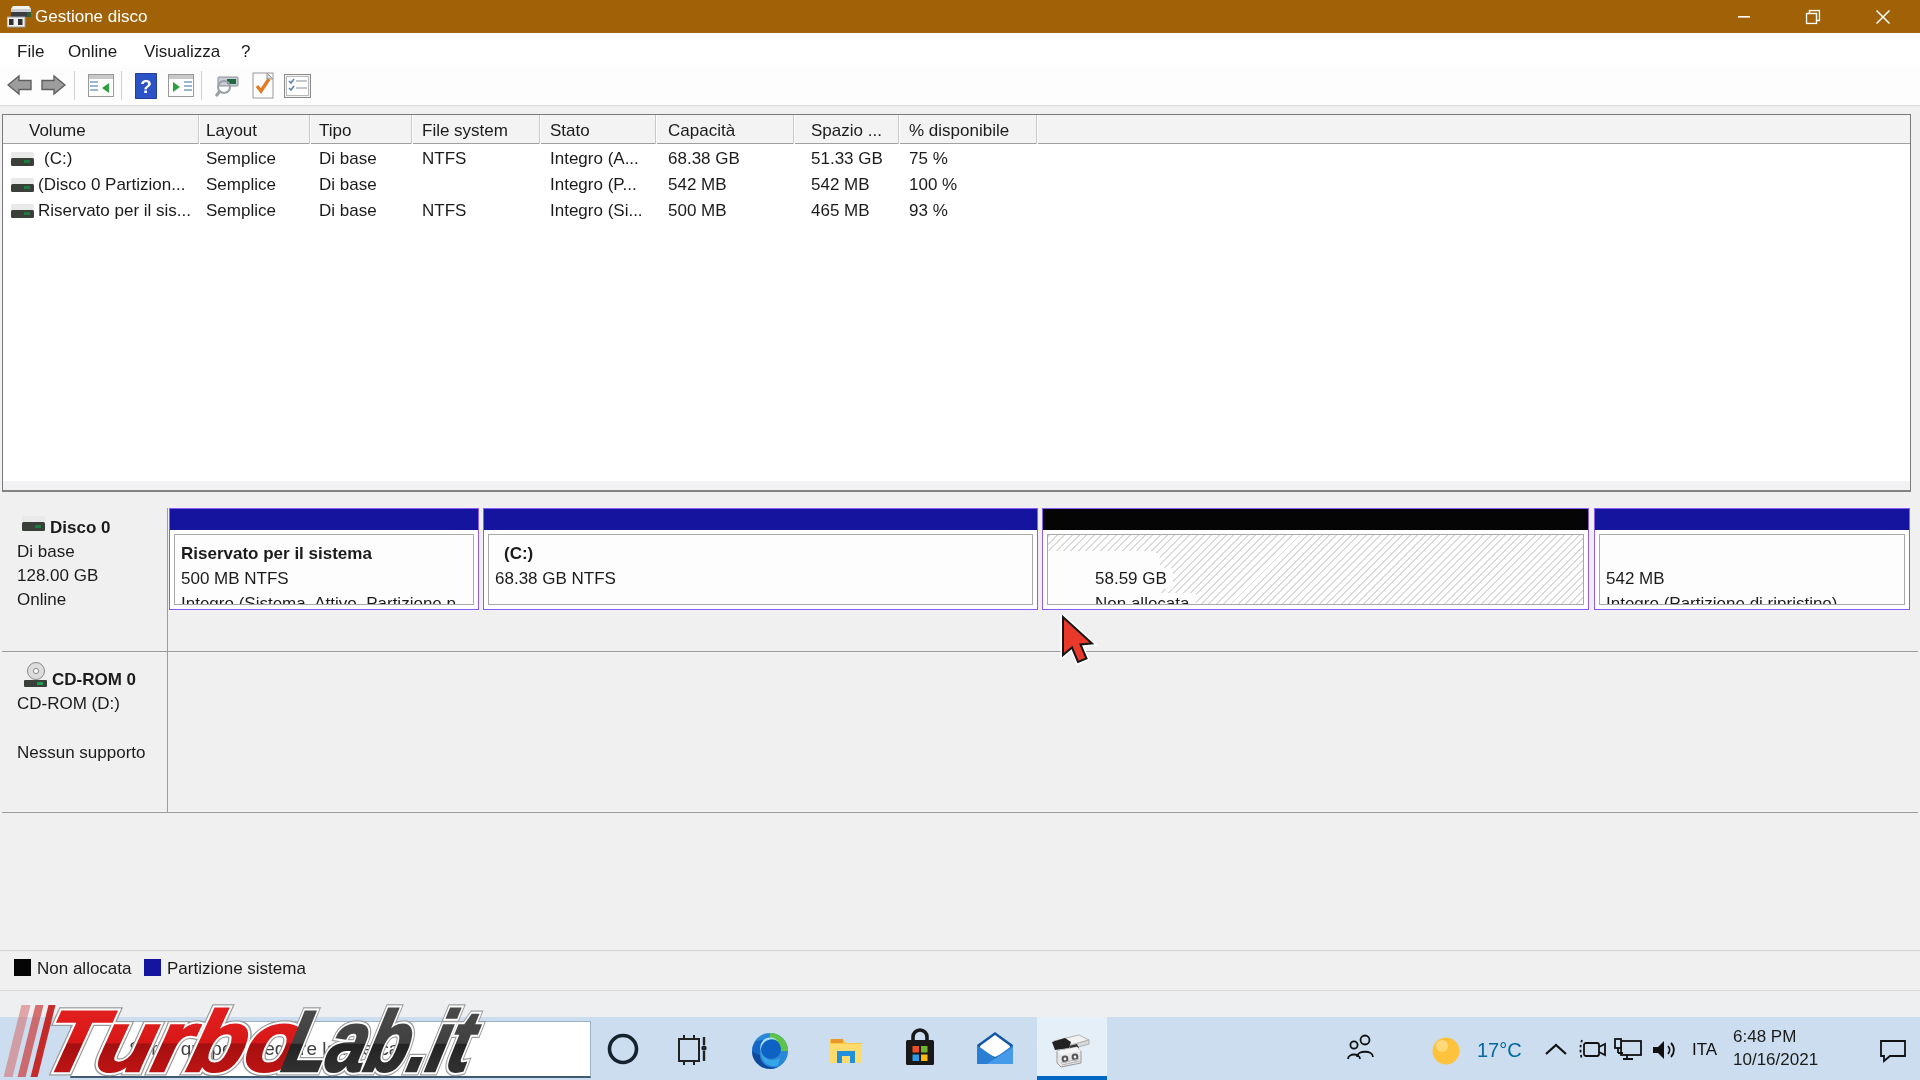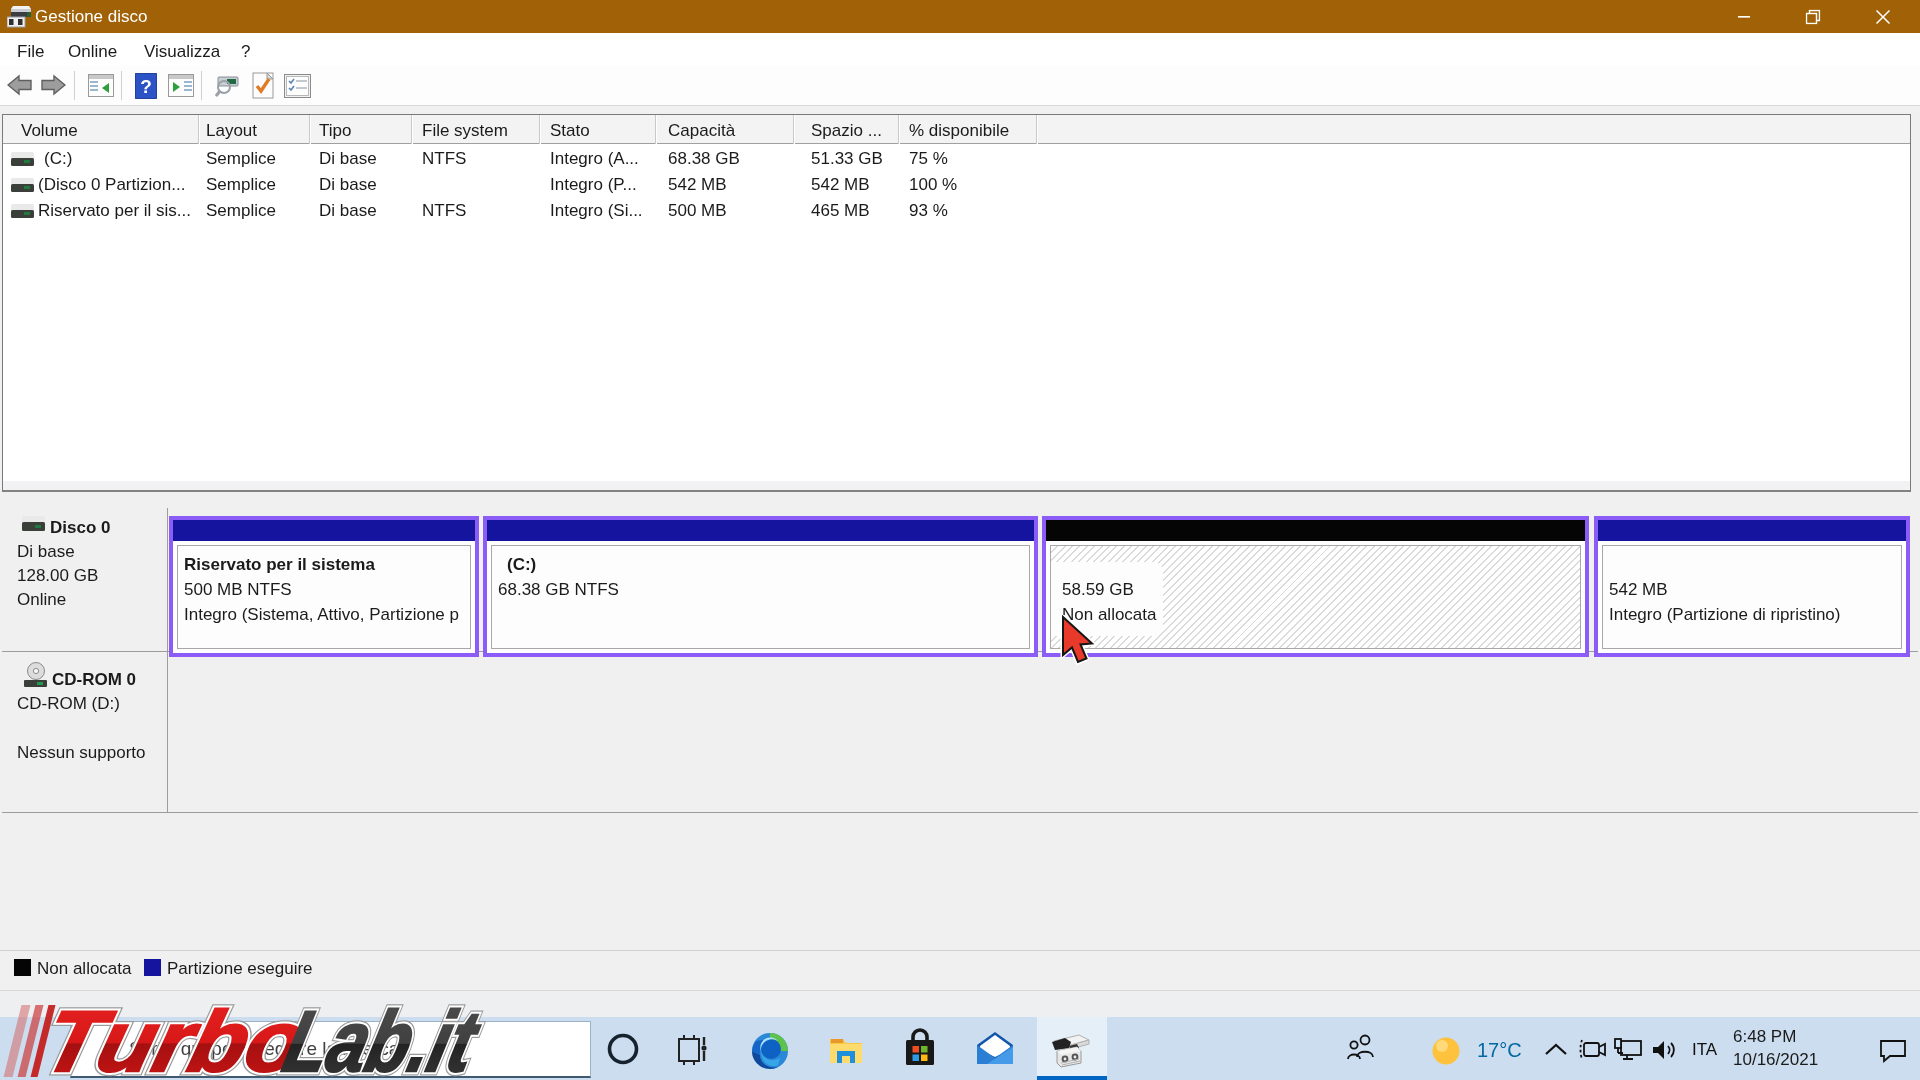--- a/index.html
+++ b/index.html
@@ -28,28 +28,28 @@
 #thead .vs { position:absolute; top:0px; width:1px; height:29px; background:#c9c9c9; box-shadow:1px 0 0 #ffffff; }
 .trow { position:absolute; left:0; width:100%; height:26px; font-size:17px; }
 .trow span { position:absolute; top:3px; white-space:nowrap; }
 .hdd { position:absolute; left:8px; top:6px; }
 
 
 #diskpane { position:absolute; left:2px; top:508px; width:1916px; height:305px; }
 #leftcol { position:absolute; left:0; top:0; width:166px; height:305px; background:#f0f0f0; border-right:1px solid #9c9c9c; }
 .rowsep { position:absolute; left:0; width:1916px; height:1px; background:#9c9c9c; }
 .dlabel { position:absolute; font-size:17px; }
-.block { position:absolute; top:8px; height:141px; border:4px solid #8b5cf6; background:#ffffff; }
+.block { position:absolute; top:0; height:102px; border:1px solid #8b5cf6; background:#ffffff; }
 .strip { position:absolute; left:0; top:0; width:100%; height:21px; background:#14149e; }
 .inner { position:absolute; left:4px; right:4px; top:25px; bottom:4px; border:1px solid #a8a8a8; background:#fdfdfd; font-size:17px; overflow:hidden; }
 .inner .l1 { position:absolute; left:6px; top:9px; font-weight:bold; white-space:nowrap; }
 .inner .l2 { position:absolute; left:6px; top:34px; white-space:nowrap; }
 .inner .l3 { position:absolute; left:6px; top:59px; white-space:nowrap; }
 .hatch { background-image:repeating-linear-gradient(-45deg,#ffffff 0px,#ffffff 3.8px,#dadada 3.8px,#dadada 5.2px); }
-.hatch span { background:#fdfdfd; padding:1px 6px 1px 3px; }
+.hatch span { background:#fdfdfd; padding:1px 6px 1px 3px;margin-left:36px; }
 .hatch .l2 { left:22px; } .hatch .l3 { left:22px; }
 
 
 #legend { position:absolute; left:0; top:950px; width:1920px; height:41px; background:#f0f0f0; border-top:1px solid #d2d2d2; border-bottom:1px solid #d8d8d8; font-size:17px; }
 .lsq { position:absolute; top:8px; width:17px; height:17px; }
 
 
 #btmstrip { position:absolute; left:0; top:991px; width:1920px; height:26px; background:#eeeff1; }
 #taskbar { position:absolute; left:0; top:1017px; width:1920px; height:63px; background:#cbddee; }
 #searchbox { position:absolute; left:70px; top:1021px; width:521px; height:57px; background:#ffffff; border:1px solid #98b2c6; border-bottom:2px solid #3f5a70; }
@@ -148,21 +148,21 @@
     <rect x="2.5" y="2.5" width="22" height="19" fill="#fdfdfd" stroke="#b8b8b8"></rect>
     <path d="M5 7 L7 9 L10 5" fill="none" stroke="#5b87b5" stroke-width="1.6"></path>
     <rect x="12" y="6" width="11" height="2" fill="#c2c8ce"></rect>
     <path d="M5 14 L7 16 L10 12" fill="none" stroke="#5b87b5" stroke-width="1.6"></path>
     <rect x="12" y="13" width="11" height="2" fill="#c2c8ce"></rect>
   </svg>
 </div>
 
 <div id="tablepane">
   <div id="thead">
-    <span class="h" style="left:18px">Volume</span>
+    <span class="h" style="left:26px">Volume</span>
     <span class="h" style="left:203px">Layout</span>
     <span class="h" style="left:316px">Tipo</span>
     <span class="h" style="left:419px">File system</span>
     <span class="h" style="left:547px">Stato</span>
     <span class="h" style="left:665px">Capacità</span>
     <span class="h" style="left:808px">Spazio ...</span>
     <span class="h" style="left:906px">% disponibile</span>
     <div class="vs" style="left:195px"></div>
     <div class="vs" style="left:306px"></div>
     <div class="vs" style="left:408px"></div>
@@ -278,21 +278,21 @@
   <svg class="abs" style="left:1057px;top:107px" width="46" height="54" viewBox="0 0 46 54">
     <path d="M4 2 L4 40 L13 32.5 L19 47 L27.5 43.5 L21.5 29.5 L33 28.5 Z" fill="none" stroke="#ffffff" stroke-width="5"></path>
     <path d="M4 2 L4 40 L13 32.5 L19 47 L27.5 43.5 L21.5 29.5 L33 28.5 Z" fill="#e8392b" stroke="#161616" stroke-width="2"></path>
   </svg>
 </div>
 
 <div id="legend">
   <div class="lsq" style="left:14px;background:#050505"></div>
   <span class="abs" style="left:37px;top:8px">Non allocata</span>
   <div class="lsq" style="left:144px;background:#14149e"></div>
-  <span class="abs" style="left:167px;top:8px">Partizione eseguire</span>
+  <span class="abs" style="left:167px;top:8px">Partizione sistema</span>
 </div>
 
 <div id="btmstrip"></div>
 
 <div id="taskbar"></div>
 <div id="searchbox">
     <span>Scrivi qui per eseguire la ricerca</span>
   </div>
 
 <svg class="tbicon" style="left:601px" width="44" height="44" viewBox="0 0 44 44">

